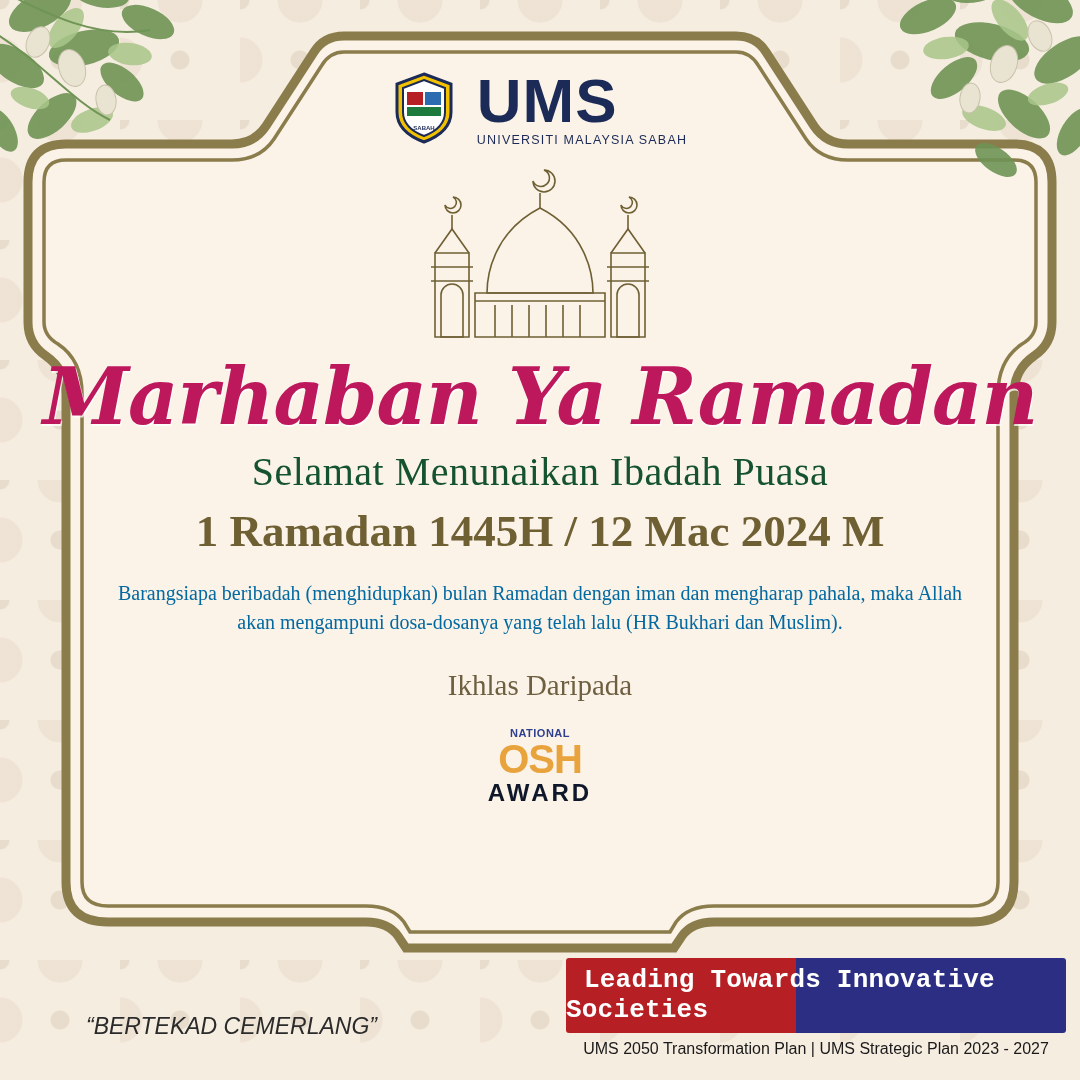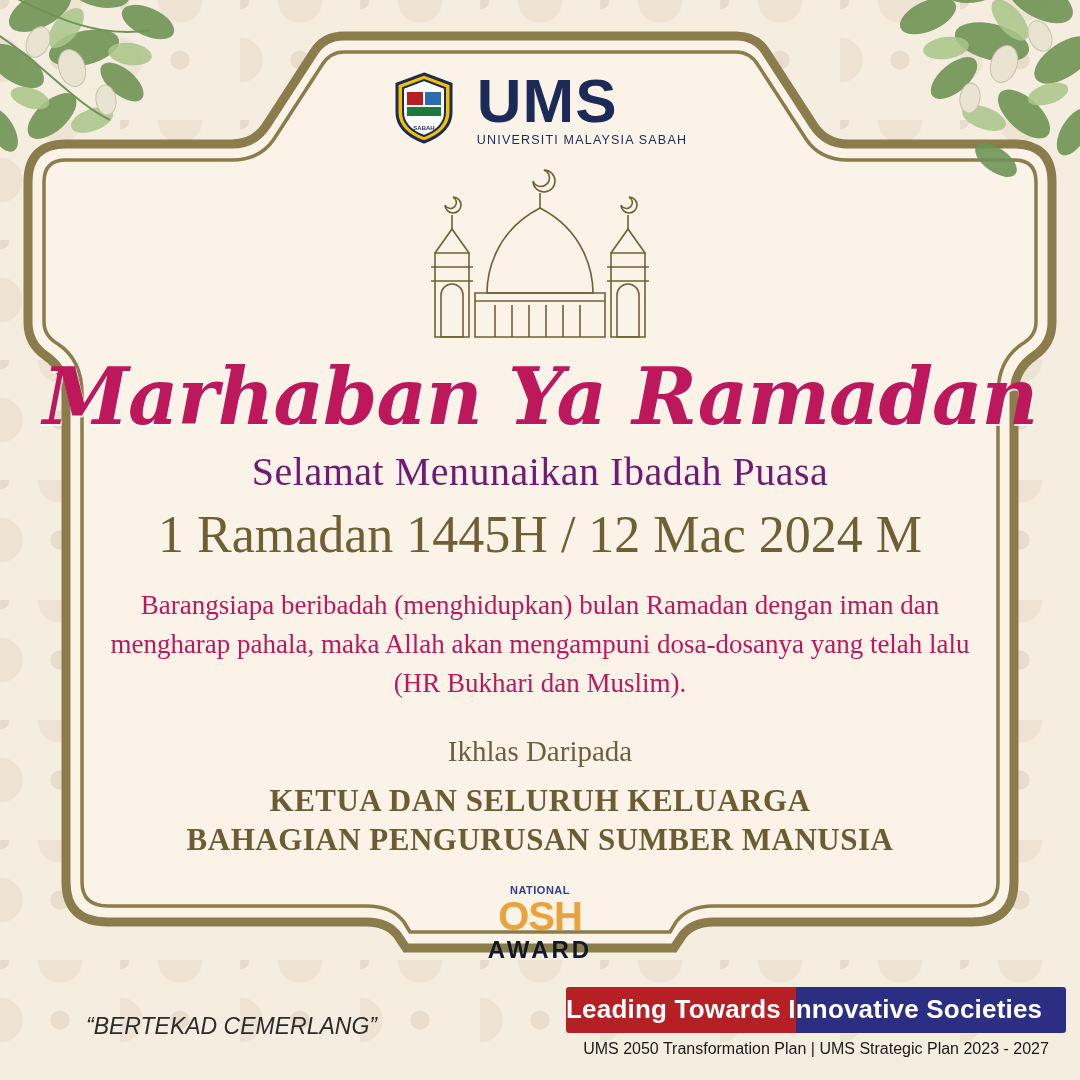--- a/index.html
+++ b/index.html
@@ -74,35 +74,35 @@
     font-style: italic;
     font-weight: bold;
     font-size: 78px;
     color: #be185d;
     letter-spacing: -1px;
     margin-top: 8px;
     text-shadow: 1px 2px 0 rgba(255,255,255,.75);
   }
   .subtitle {
     font-size: 40px;
-    color: #701a75;
+    color: #14532d;
     margin-top: 6px;
     letter-spacing: .5px;
   }
   .date-line {
     font-family: "Liberation Serif", serif;
-    font-weight: normal;
-    font-size: 52px;
+    font-weight: bold;
+    font-size: 45px;
     color: #6f6034;
     margin-top: 10px;
   }
   .hadith {
-    font-size: 27px;
+    font-size: 20px;
     line-height: 1.45;
-    color: #be185d;
+    color: #0369a1;
     width: 880px;
     margin: 22px auto 0;
   }
   .ikhlas {
     font-size: 29px;
     color: #6d5f3f;
     margin-top: 32px;
   }
   .signer {
     font-family: "Liberation Serif", serif;
@@ -181,25 +181,26 @@
     font-size: 23px;
     color: #2b2b2b;
   }
   .banner { position: absolute; right: 14px; bottom: 22px; width: 500px; }
   .banner-bar {
     background: linear-gradient(90deg,#b61f24 0 46%, #2b2e83 46% 100%);
     border-radius: 3px;
     padding: 7px 0 8px;
   }
   .banner-bar span {
-    font-family: Liberation Sans, sans-serif;
+    font-family: Liberation Mono, monospace;
     font-weight: bold;
     font-size: 26px;
     color: #fff;
     letter-spacing: .2px;
+    padding-left: 18px;
   }
   .banner-sub {
     text-align: center;
     font-family: "Liberation Sans", sans-serif;
     font-weight: normal;
     font-size: 16px;
     color: #1a1a1a;
     margin-top: 7px;
   }
 
@@ -273,24 +274,20 @@
         <path d="M246 52 a8 8 0 1 0 8 -8 a6 6 0 1 1 -8 8 Z"></path>
         <path d="M242 142 a11 11 0 0 1 22 0 v42 h-22 z"></path>
       </g>
     </svg>
 
     <div class="title">Marhaban Ya Ramadan</div>
     <div class="subtitle">Selamat Menunaikan Ibadah Puasa</div>
     <div class="date-line">1 Ramadan 1445H / 12 Mac 2024 M</div>
     <div class="hadith">Barangsiapa beribadah (menghidupkan) bulan Ramadan dengan iman dan mengharap pahala, maka Allah akan mengampuni dosa-dosanya yang telah lalu (HR Bukhari dan Muslim).</div>
     <div class="ikhlas">Ikhlas Daripada</div>
-    <div class="signer">
-      <div>KETUA DAN SELURUH KELUARGA</div>
-      <div>BAHAGIAN PENGURUSAN SUMBER MANUSIA</div>
-    </div>
 
     <div class="badges">
       <div class="badge-osh">
         <div class="osh-top">NATIONAL</div>
         <div class="osh-main">OSH</div>
         <div class="osh-bottom">AWARD</div>
       </div>
     </div>
 
   </div>

